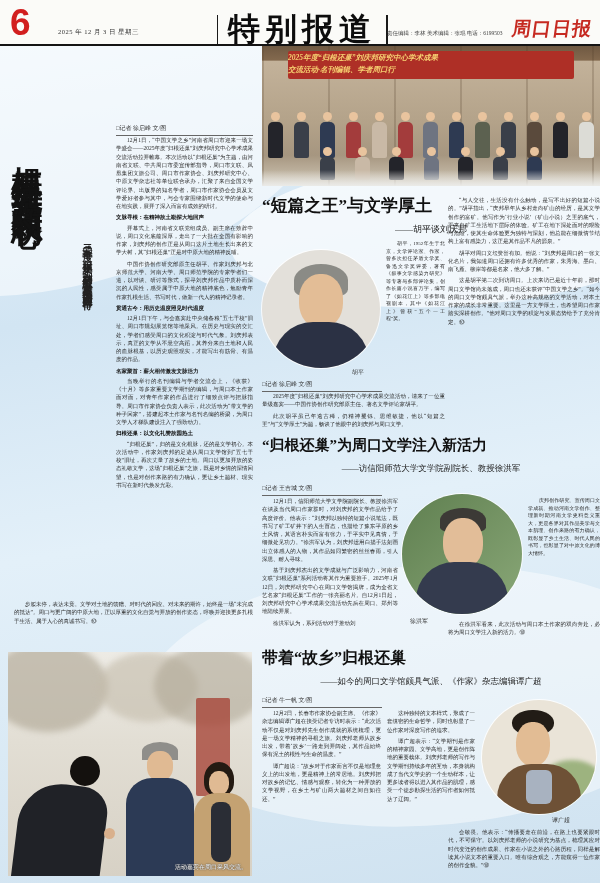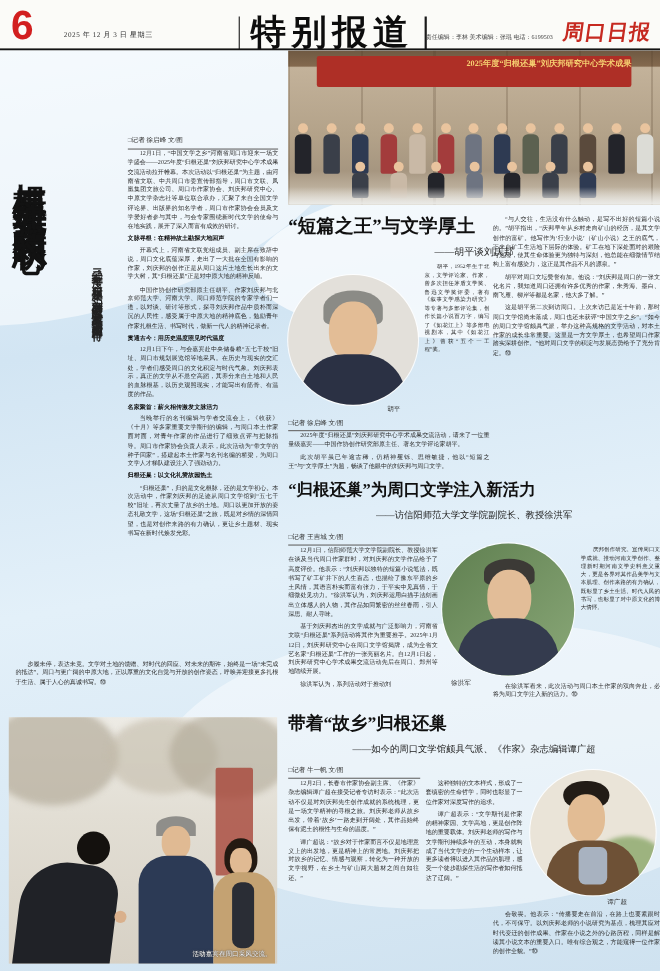--- a/index.html
+++ b/index.html
@@ -21,21 +21,21 @@
       background:linear-gradient(170deg,#e8f3fb 0%,#d2e5f3 30%,#e3f0f9 55%,#cfe2f0 100%);overflow:hidden;}
   .swoosh{position:absolute;background:rgba(255,255,255,.55);border-radius:50%;}
   .sw1{left:-220px;top:-60px;width:560px;height:300px;transform:rotate(-14deg);}
   .sw2{left:230px;top:110px;width:460px;height:150px;transform:rotate(-4deg);background:rgba(255,255,255,.7);}
   .sw3{left:140px;top:520px;width:560px;height:260px;transform:rotate(-3deg);background:rgba(255,255,255,.45);}
   
   .gphoto{left:262px;top:46px;width:338px;height:140px;overflow:hidden;
       background:linear-gradient(180deg,#6f5942 0%,#83694e 10%,#c3b29a 11%,#b3a289 55%,#a69680 78%,#d2c9b8 100%);}
   .gpanels{position:absolute;inset:0;background:repeating-linear-gradient(90deg,rgba(80,60,40,.22) 0 2px,transparent 2px 66px);}
   .gbanner{position:absolute;left:26px;right:26px;top:5px;height:27px;background:#ae2f26;border-radius:2px;
-      color:#f6d071;font-size:7.5px;line-height:1.6;text-align:right;font-weight:bold;padding-top:1px;}
+      color:#f6d071;font-size:7.5px;line-height:1.6;text-align:left;font-weight:bold;padding-top:1px;font-style:italic;}
   .grow-back{position:absolute;left:6px;right:6px;bottom:28px;display:flex;justify-content:space-between;align-items:flex-end;}
   .grow-front{position:absolute;left:58px;right:58px;bottom:6px;display:flex;justify-content:space-between;align-items:flex-end;}
   .pp .hd{width:9px;height:9px;border-radius:50%;background:#e9c49e;margin:0 auto 1px;}
   .pp .bd{width:15px;height:36px;border-radius:5px 5px 2px 2px;}
   .grow-front .pp .bd{height:23px;}
   .c1{background:#2e3a52}.c2{background:#23242a}.c3{background:#3a3f49}.c4{background:#5a4a3c}
   .c5{background:#a33c3c}.c6{background:#c9b9a6}.c7{background:#6e7481}.c8{background:#5c6150}.c9{background:#dcdcd6}
   .gfloor{position:absolute;left:0;right:0;bottom:0;height:16px;background:linear-gradient(180deg,rgba(236,236,233,0),#ebebE8);}
   
   .vhead{left:10px;top:142px;height:480px;writing-mode:vertical-rl;font-size:31px;font-weight:900;
@@ -84,20 +84,21 @@
   <div class="abs content-bg">
     <div class="swoosh sw1"></div>
     <div class="swoosh sw2"></div>
     <div class="swoosh sw3"></div>
   </div>
 
   <div class="abs gphoto">
     <div class="gpanels"></div>
     <div class="gbanner">
       <div>2025年度“归根还巢”刘庆邦研究中心学术成果</div>
+      <div>交流活动·名刊编辑、学者周口行</div>
     </div>
     <div class="grow-back">
       <div class="pp">
           <div class="hd"></div>
           <div class="bd c2"></div>
         </div>
       <div class="pp">
           <div class="hd"></div>
           <div class="bd c3"></div>
         </div>

